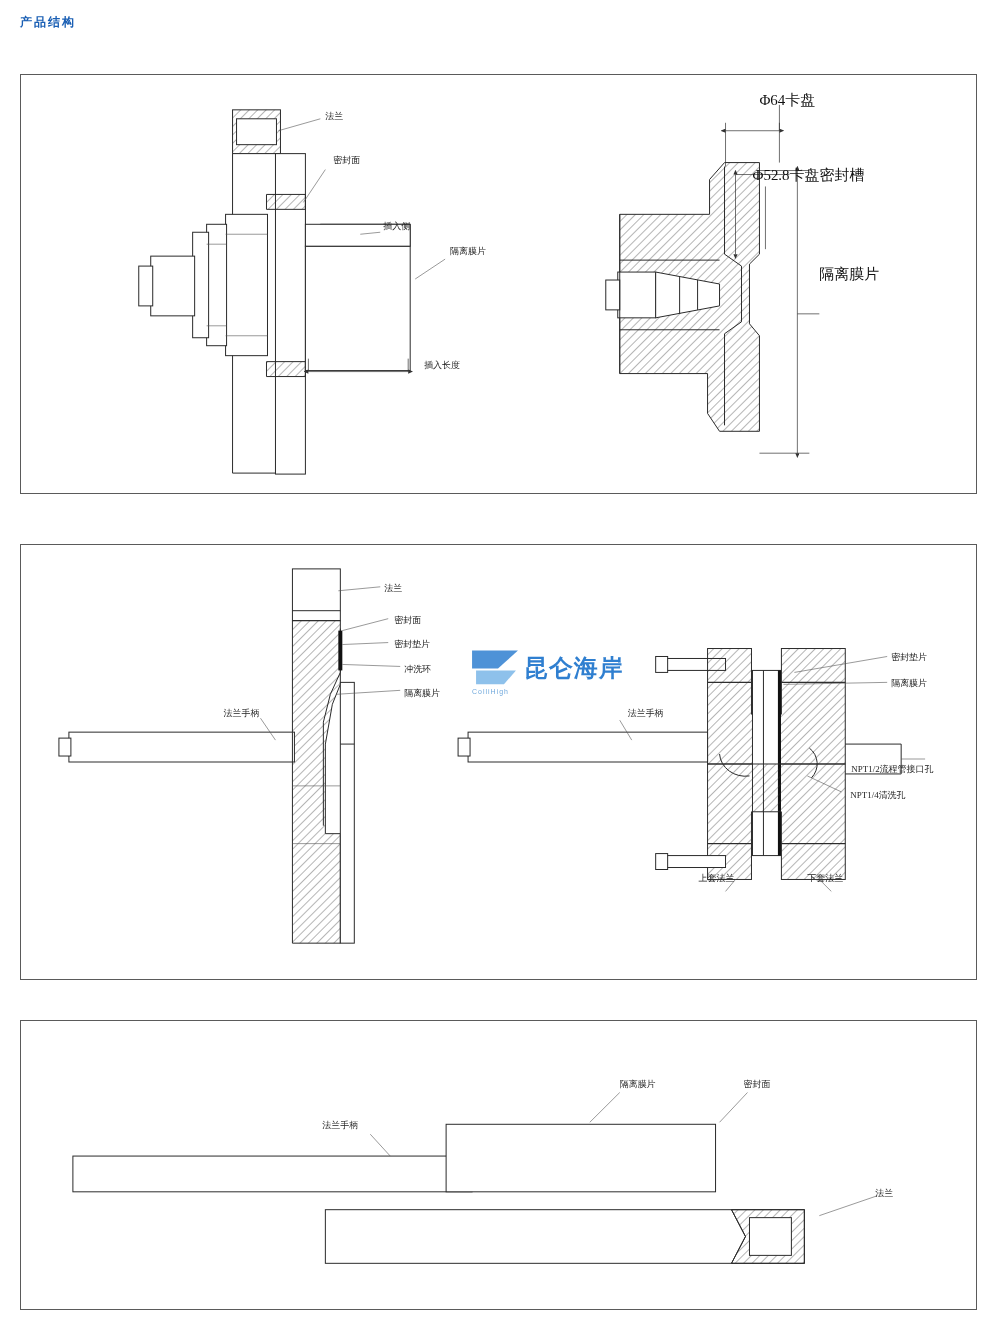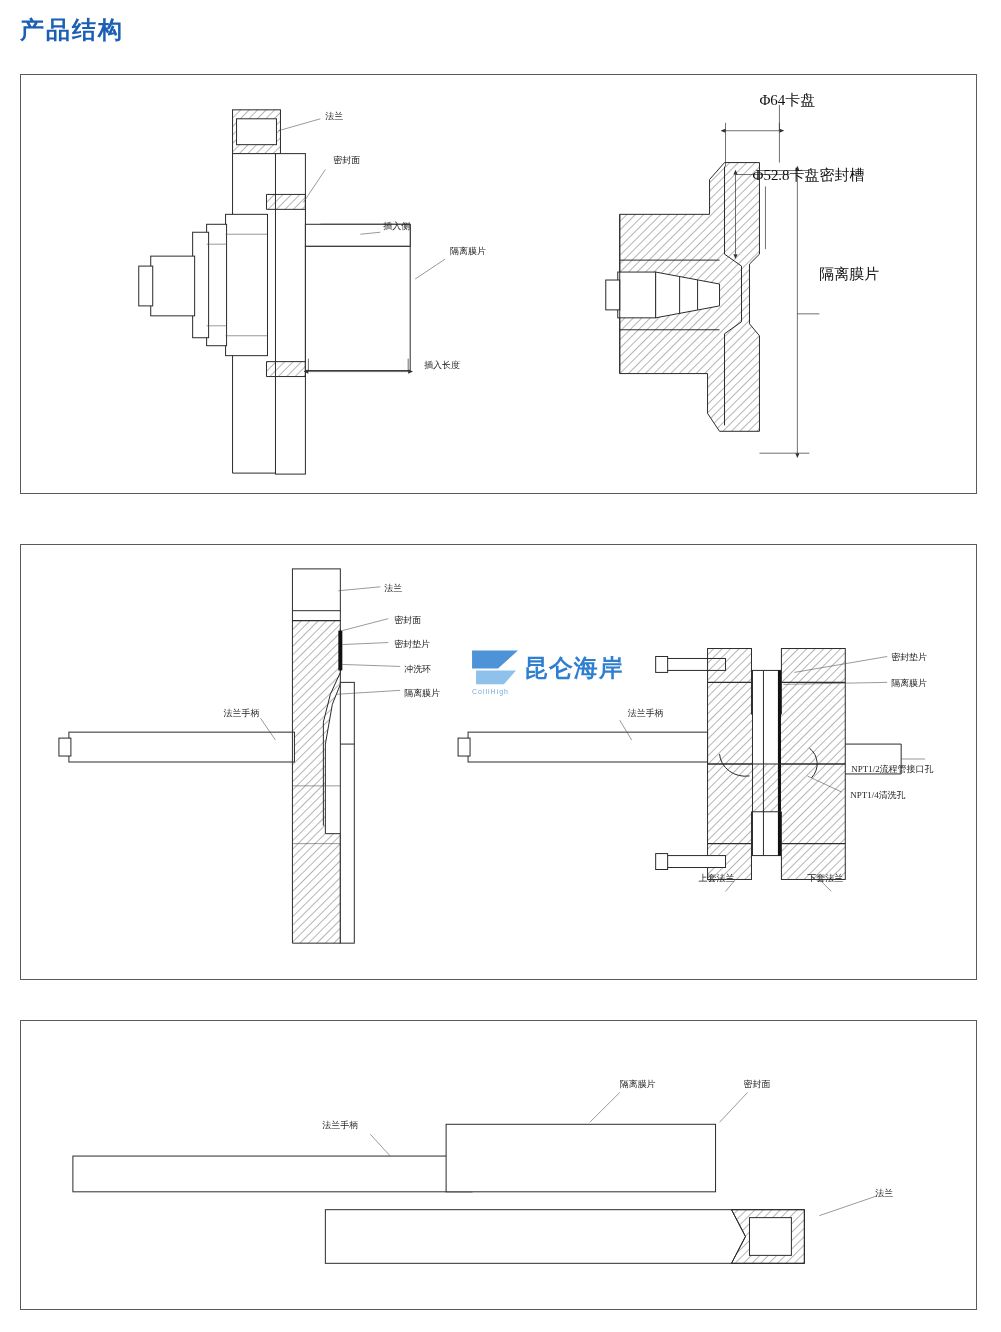--- a/index.html
+++ b/index.html
@@ -11,21 +11,21 @@
     width: 1001px;
     height: 1332px;
     font-family: "Liberation Sans", sans-serif;
     position: relative;
     overflow: hidden;
   }
   .page-title {
     position: absolute;
     left: 20px;
     top: 14px;
-    font-size: 24px;
+    font-size: 12px;
     font-weight: bold;
     color: #1a5fb4;
     letter-spacing: 2px;
   }
   .panel {
     position: absolute;
     left: 20px;
     width: 957px;
     border: 1px solid #5a5a5a;
     background: #ffffff;

